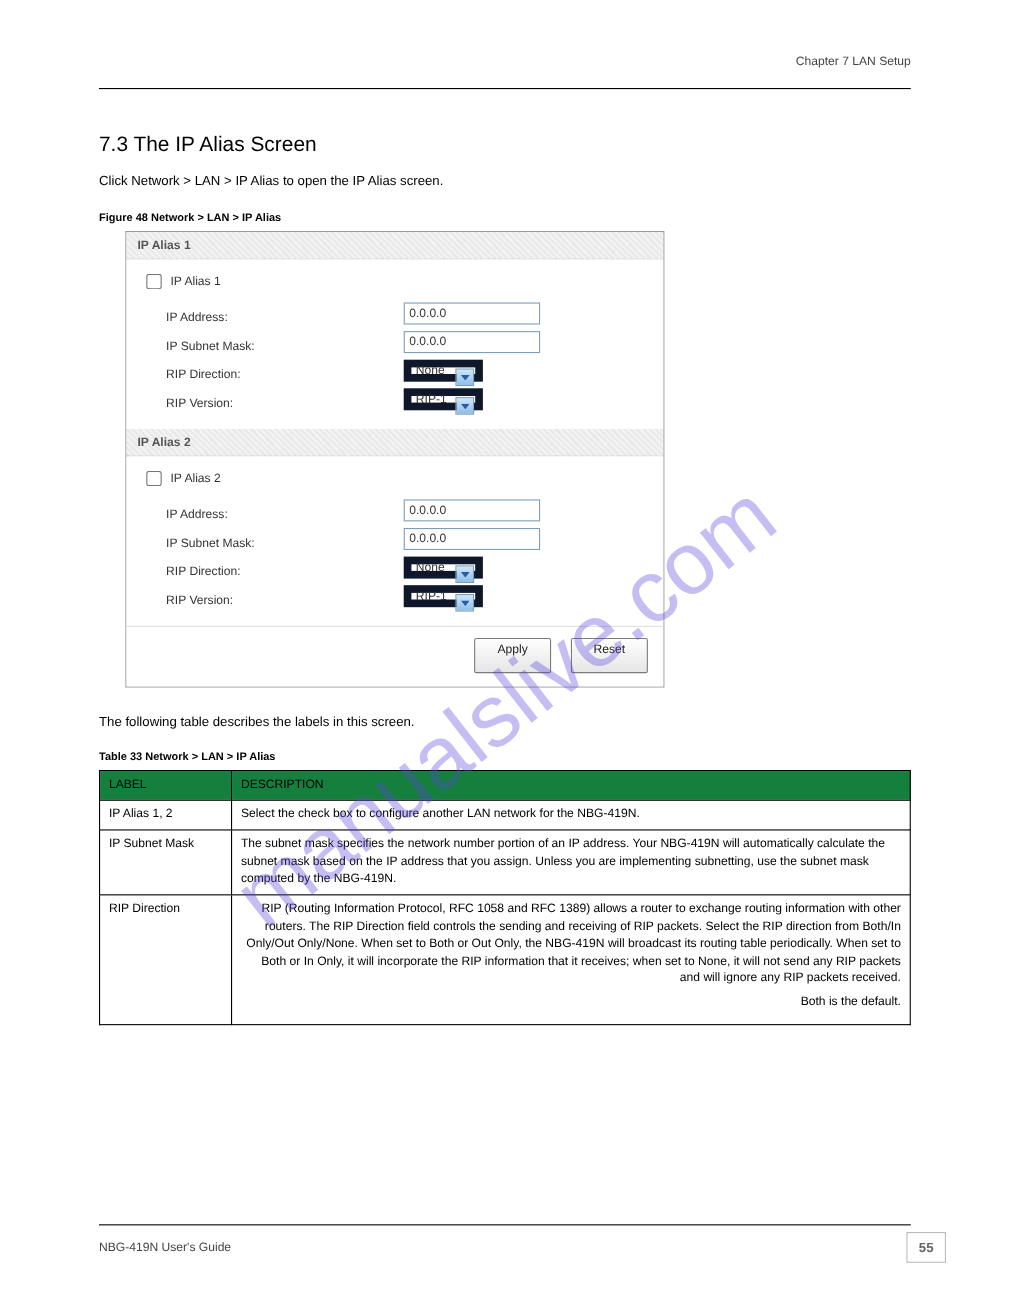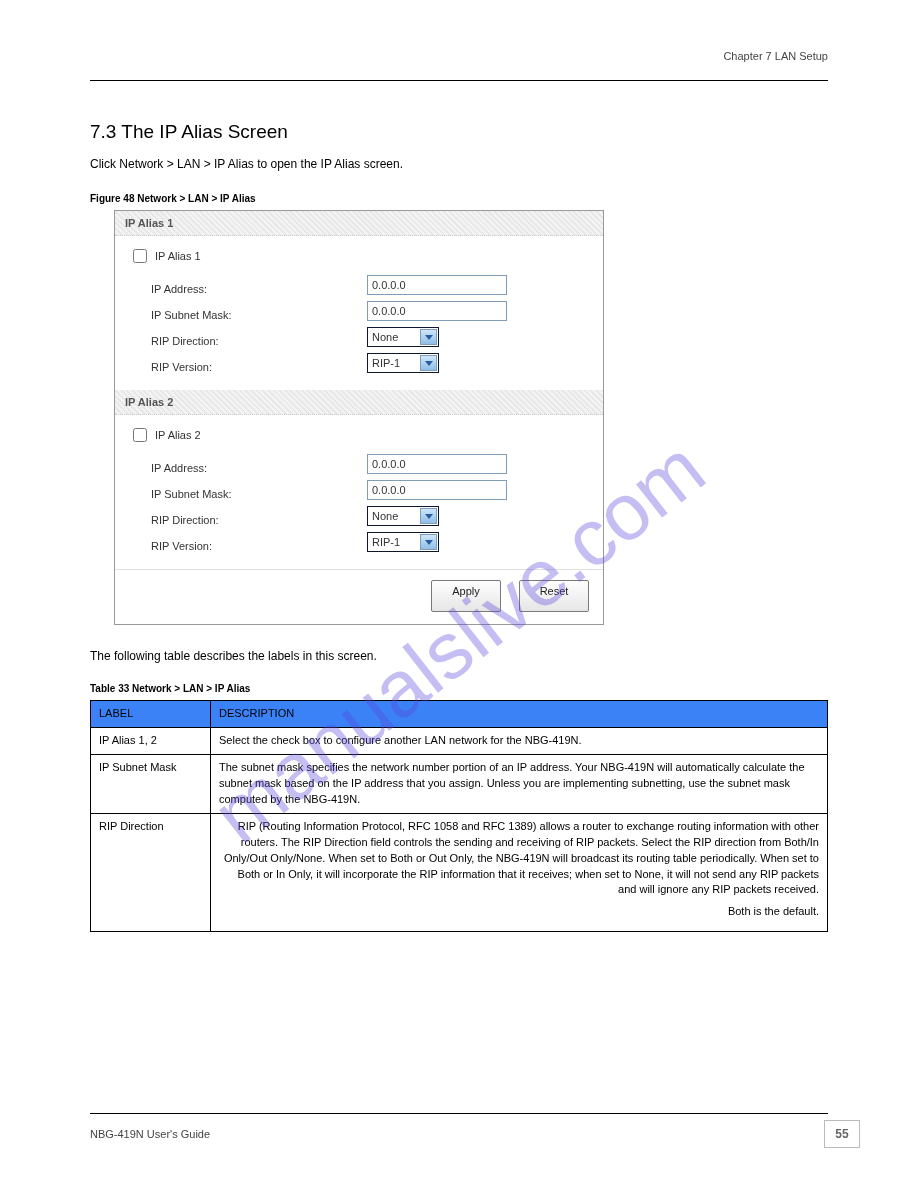--- a/index.html
+++ b/index.html
@@ -77,36 +77,36 @@
     border: 1px solid #888;
   }
   .frow {
     display: flex;
     align-items: flex-end;
     padding: 3px 0 3px 22px;
     gap: 36px;
   }
   .flab { width: 180px; }
   .fin {
-    width: 140px;
+    width: 124px;
     height: 20px;
     border: 1px solid #7f9db9;
     padding: 0 4px;
     font-family: Tahoma, Verdana, sans-serif;
     font-size: 11px;
     color: #333;
     background: #fff;
   }
   .fsel {
     position: relative;
     display: inline-flex;
     align-items: center;
     width: 72px;
     height: 20px;
-    border: 1px solid #0f172a;
+    border: 7px solid #0f172a;
     background: #fff;
     padding: 0 4px;
   }
   .fsel .arrow {
     position: absolute;
     right: 1px; top: 1px;
     width: 17px; height: 16px;
     background: linear-gradient(#cfe6f9,#8fbee9);
     border: 1px solid #7f9db9;
     display: flex; align-items: center; justify-content: center;
@@ -145,21 +145,21 @@
   }
   .dtab th, .dtab td {
     border: 1px solid #000;
     padding: 5px 8px;
     font-size: 11px;
     text-align: left;
     vertical-align: top;
     line-height: 1.45;
   }
   .dtab th {
-    background: #3b82f6;
+    background: #15803d;
     font-weight: normal;
     text-transform: uppercase;
   }
   .dtab td.label { width: 120px; }
   .dtab td .para { margin-bottom: 6px; text-align: right; }
   .dtab td .nest { margin-left: 0; }
   
   .bot-rule {
     position: absolute;
     left: 90px; right: 90px;

